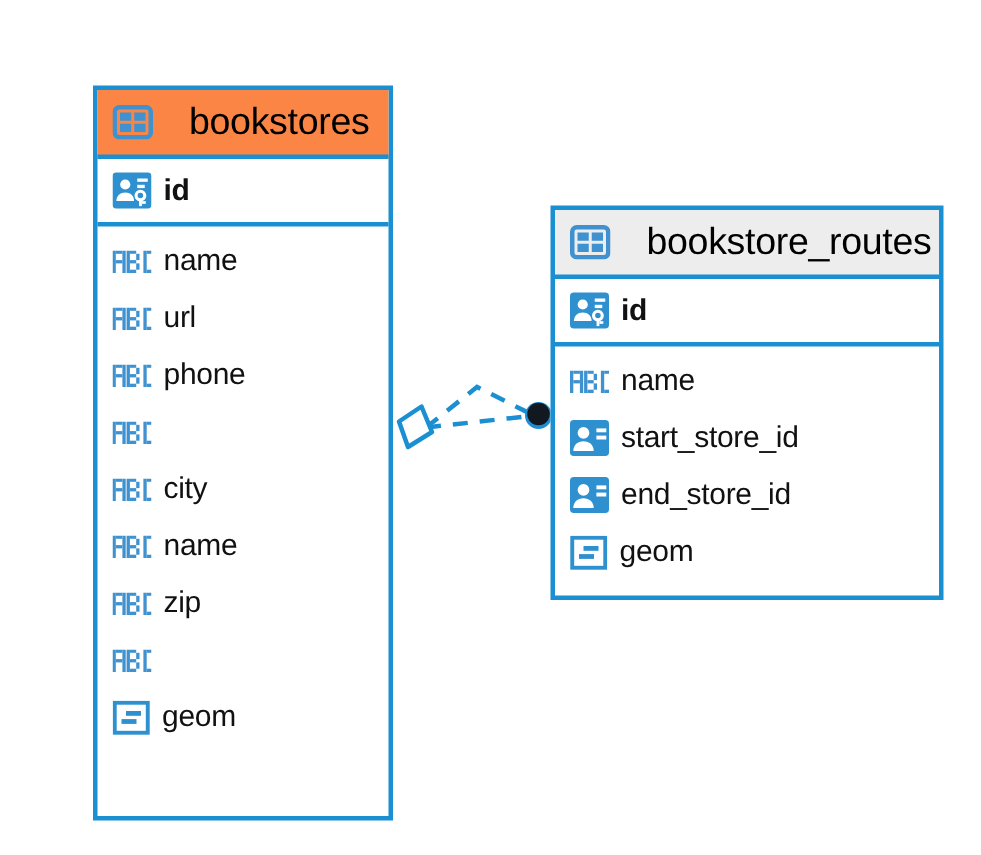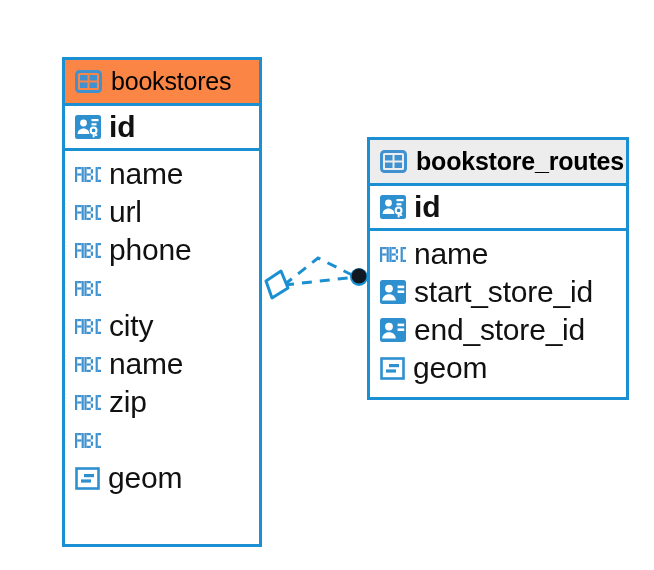--- a/index.html
+++ b/index.html
@@ -14,44 +14,44 @@
   
   .entity{
     position:absolute;
     background:#ffffff;
     border:3px solid var(--edge);
     box-sizing:border-box;
     z-index:3;
   }
   .ent-header{
     display:flex;align-items:center;
-    gap:9px;
+    gap:24px;
     padding:0 10px;
     height:46px;
     box-sizing:border-box;
     border-bottom:3px solid var(--edge);
   }
   .ent-header.accent{background:var(--accent);}
-  .ent-header.neutral{background:var(--neutral);font-weight:bold;}
+  .ent-header.neutral{background:var(--neutral);}
   .ent-title{
     font-size:25px;color:#000;
     white-space:nowrap;letter-spacing:-.2px;
   }
   .pk-row{
     display:flex;align-items:center;gap:8px;
     padding:0 10px;height:45px;box-sizing:border-box;
     border-bottom:3px solid var(--edge);
   }
   .pk-row .fname{font-weight:bold;}
   .field-list{padding:4px 12px 6px 0;}
   .field{
     display:flex;align-items:center;gap:8px;
     padding:0 10px;height:38px;box-sizing:border-box;
   }
-  .fname{font-size:30px;color:#111;white-space:nowrap;letter-spacing:-.2px;}
+  .fname{font-size:20px;color:#111;white-space:nowrap;letter-spacing:-.2px;}
 
   
   .ico{flex:0 0 auto;display:block;}
   .ico-grid{width:27px;height:23px;}
   .ico-key{width:26px;height:26px;}
   .ico-fk{width:26px;height:24px;}
   .ico-abc{width:26px;height:15px;}
   .ico-geom{width:25px;height:23px;}
 
   

